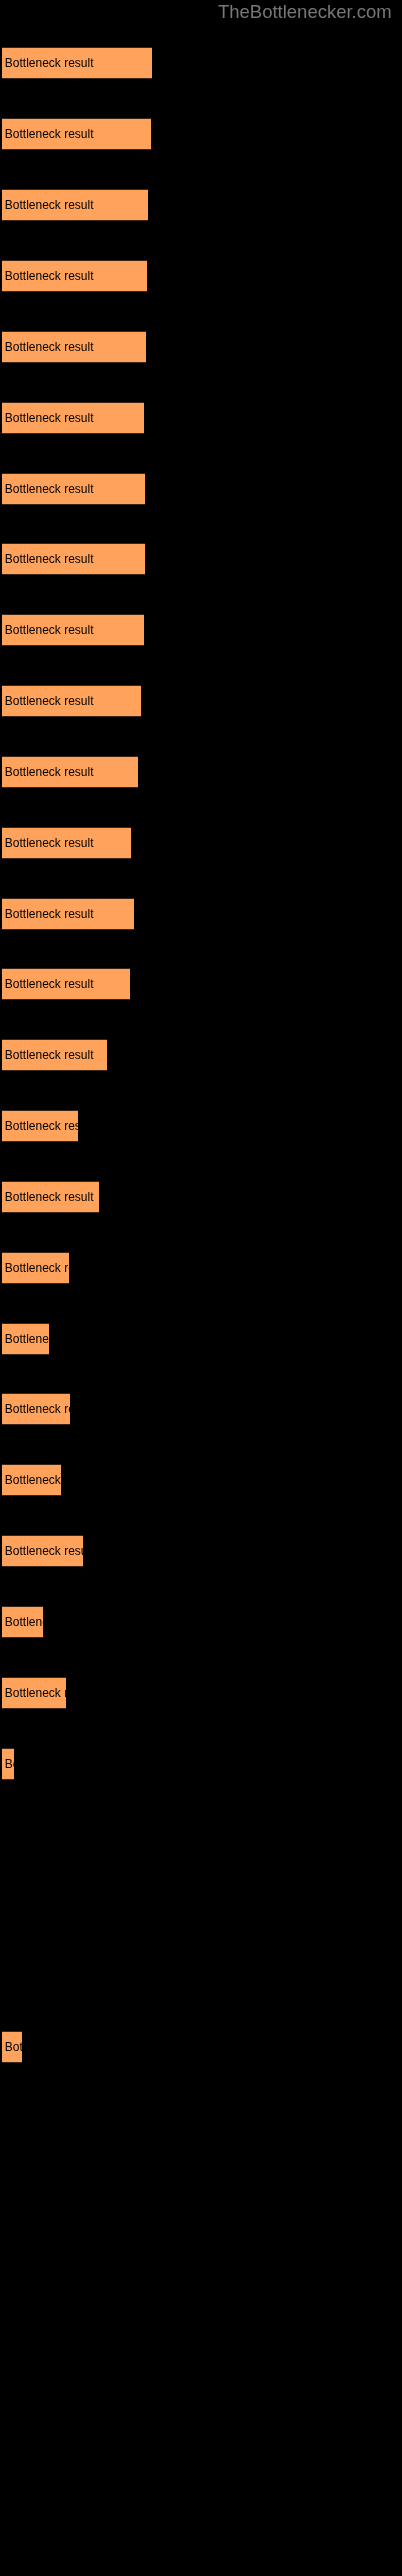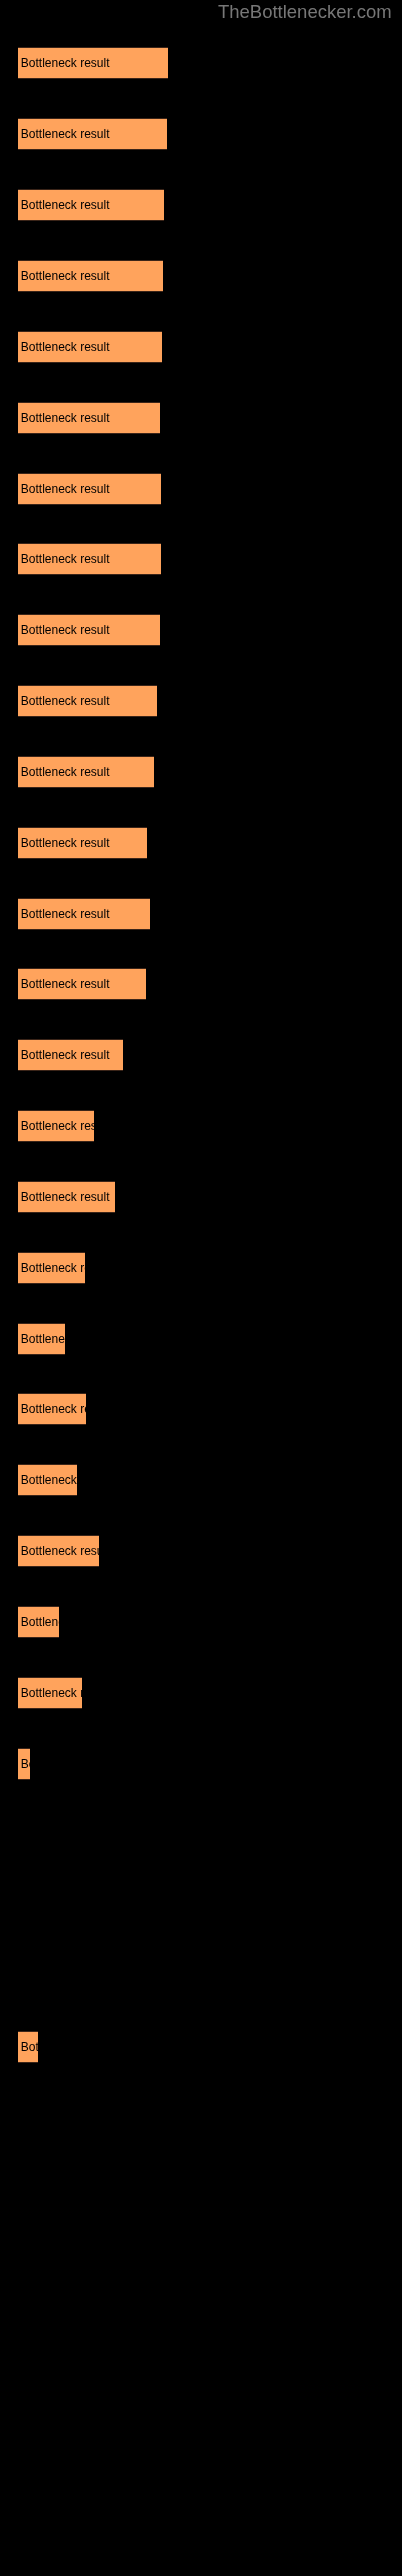--- a/index.html
+++ b/index.html
@@ -63,21 +63,21 @@
     line-height: 32px;
     color: #000000;
     font-family: "Liberation Sans", sans-serif;
     font-size: 12px;
     white-space: nowrap;
     overflow: hidden;
     pointer-events: none;
   }
   .clip {
     position: absolute;
-    left: 16px;
+    left: 0;
     top: 0;
     height: 32px;
     overflow: hidden;
   }
 </style>
 </head>
 <body>
 
 <div id="chart-root">
 

